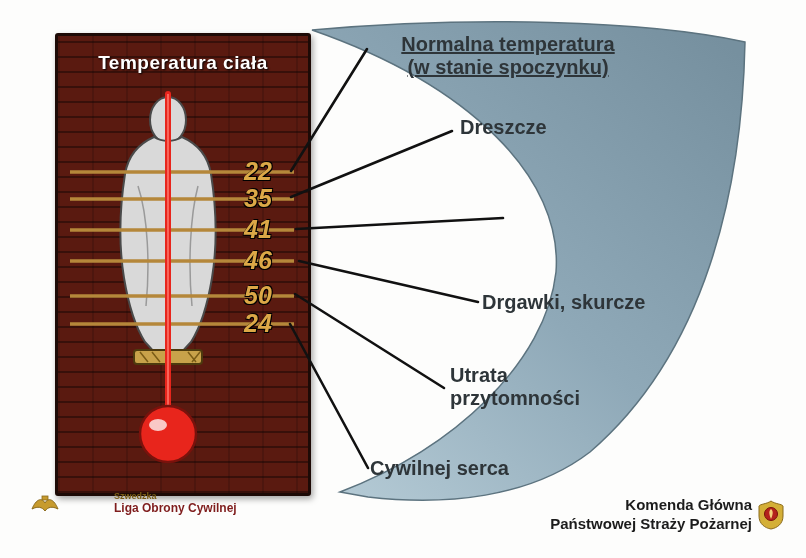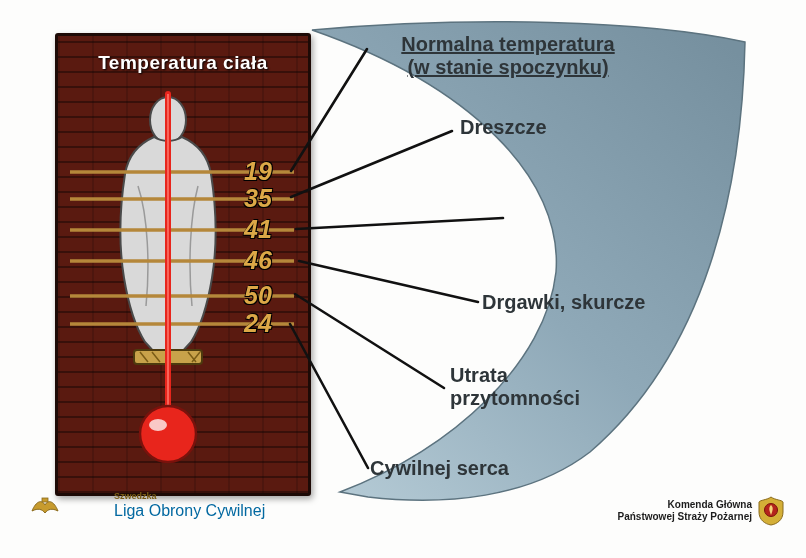--- a/index.html
+++ b/index.html
@@ -42,24 +42,24 @@
   .c1{left:460px;top:116px;}
   .c2{left:508px;top:205px;}
   .c3{left:482px;top:291px;}
   .c4{left:450px;top:364px;}
   .c5{left:370px;top:457px;}
 
   
   #footer-left{position:absolute;left:30px;top:492px;z-index:5;display:flex;align-items:center;gap:6px;}
   #footer-left .txt{display:flex;flex-direction:column;line-height:1.1;margin-left:48px;}
   #footer-left .small{font-size:9px;color:#7a5c16;font-weight:700;}
-  #footer-left .main{font-size:16px;color:#0369a1;font-weight:400;}
+  #footer-left .main{font-size:12px;color:#7f1d1d;font-weight:700;}
   #footer-right{position:absolute;right:22px;top:496px;z-index:5;display:flex;align-items:center;gap:6px;}
   #footer-right .txt{display:flex;flex-direction:column;line-height:1.25;text-align:right;}
-  #footer-right .ln{font-size:10px;color:#1c1c1c;font-weight:700;}
+  #footer-right .ln{font-size:15px;color:#1c1c1c;font-weight:700;}
 </style>
 </head>
 <body>
 
 <div id="canvas">
 
   <svg id="shape-layer" width="806" height="558">
     <defs>
       <linearGradient id="cres" x1="0.9" y1="0" x2="0.1" y2="1">
         <stop offset="0" stop-color="#76909f"></stop>
@@ -113,21 +113,21 @@
       <path d="M 82,316 l 8,10 M 94,316 l 8,10 M 130,316 l 8,10 M 142,316 l -8,10" stroke="#7a5c16" stroke-width="1.5"></path>
 
       <line x1="110" y1="58" x2="110" y2="382" stroke="#e8251c" stroke-width="6" stroke-linecap="round"></line>
       <line x1="110" y1="58" x2="110" y2="382" stroke="#ff7a6e" stroke-width="1.5"></line>
       <circle cx="110" cy="398" r="28" fill="#e8251c" stroke="#7a120c" stroke-width="2.5"></circle>
       <ellipse cx="100" cy="389" rx="9" ry="6" fill="#ffffff" opacity="0.75"></ellipse>
     </svg>
 
     <div id="panel-title">Temperatura ciała</div>
 
-    <div class="scale-num sn0">19</div>
+    <div class="scale-num sn0">22</div>
     <div class="scale-num sn1">35</div>
     <div class="scale-num sn2">41</div>
     <div class="scale-num sn3">46</div>
     <div class="scale-num sn4">50</div>
     <div class="scale-num sn5">24</div>
   </div>
 
   <div class="callout c0">Normalna temperatura
 (w stanie spoczynku)</div>
   <div class="callout c1">Dreszcze</div>

